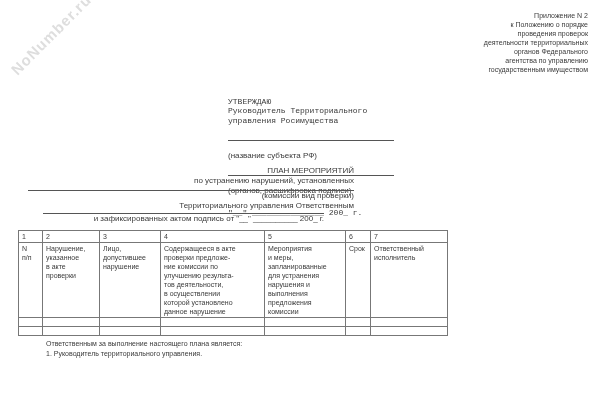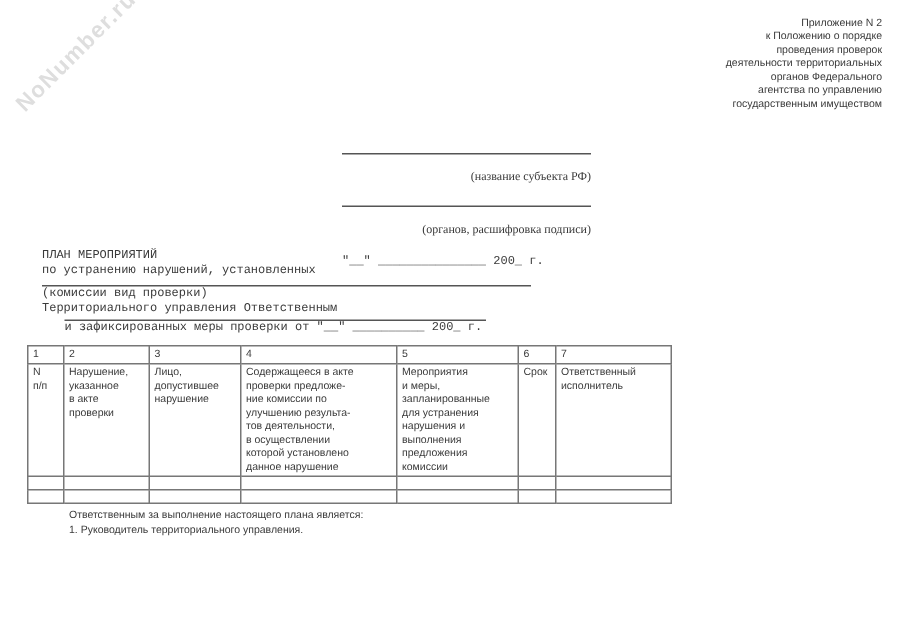--- a/index.html
+++ b/index.html
@@ -19,26 +19,26 @@
     position:absolute;top:11px;right:12px;
     font-size:7px;line-height:9px;text-align:right;
     white-space:pre-line;
   }
   .approval{
     position:absolute;left:228px;top:87px;width:166px;
     font-family:"Liberation Mono",monospace;font-size:8px;line-height:9.5px;
     white-space:pre-line;
   }
   .sig-rule{border-top:1px solid #555;margin-top:5px;}
-  .sig-caption{text-align:right;font-family:Liberation Serif, serif;font-size:8px;line-height:9px;padding-top:1px;}
+  .sig-caption{text-align:left;font-family:Liberation Sans, sans-serif;font-size:8px;line-height:9px;padding-top:1px;}
   .date-line{font-family:"Liberation Mono",monospace;font-size:8px;margin-top:3px;white-space:pre;}
   .title-block{
     position:absolute;left:28px;top:166px;width:326px;
-    font-family:Liberation Mono, monospace;font-size:8px;line-height:9.5px;
-    text-align:left;
+    font-family:Liberation Sans, sans-serif;font-size:8px;line-height:9.5px;
+    text-align:right;
   }
   .title-main{white-space:pre-line;}
   .title-rule{border-top:1px solid #555;margin-top:5px;}
   .title-rule2-wrap{margin:3px 30px 0 15px;}
   .main-table{
     position:absolute;left:18px;top:230px;
     border-collapse:collapse;table-layout:fixed;
   }
   .main-table td{
     border:1px solid #777;
@@ -61,36 +61,39 @@
 
 <div class="appendix">Приложение N 2
 к Положению о порядке
 проведения проверок
 деятельности территориальных
 органов Федерального
 агентства по управлению
 государственным имуществом</div>
 
 <div class="approval">
+  <div>УТВЕРЖДАЮ
+Руководитель Территориального
+управления Росимущества</div>
   <div class="sig-rule"></div>
   <div class="sig-caption">(название субъекта РФ)</div>
   <div class="sig-rule"></div>
   <div class="sig-caption">(органов, расшифровка подписи)</div>
   <div class="date-line">"__" _______________ 200_ г.</div>
 </div>
 
 <div class="title-block">
   <div class="title-main">ПЛАН МЕРОПРИЯТИЙ
 по устранению нарушений, установленных</div>
   <div class="title-rule"></div>
   <div>(комиссии вид проверки)</div>
   <div>Территориального управления Ответственным</div>
   <div class="title-rule2-wrap">
     <div class="title-rule" style="margin-top:0;"></div>
-    <div>и зафиксированных меры проверки от "__" __________ 200_ г.</div>
+    <div>и зафиксированных актом подпись от "__" __________ 200_ г.</div>
   </div>
 </div>
 
 <table class="main-table">
   <colgroup>
     <col style="width:24px">
       <col style="width:57px">
       <col style="width:61px">
     <col style="width:104px">
       <col style="width:81px">

